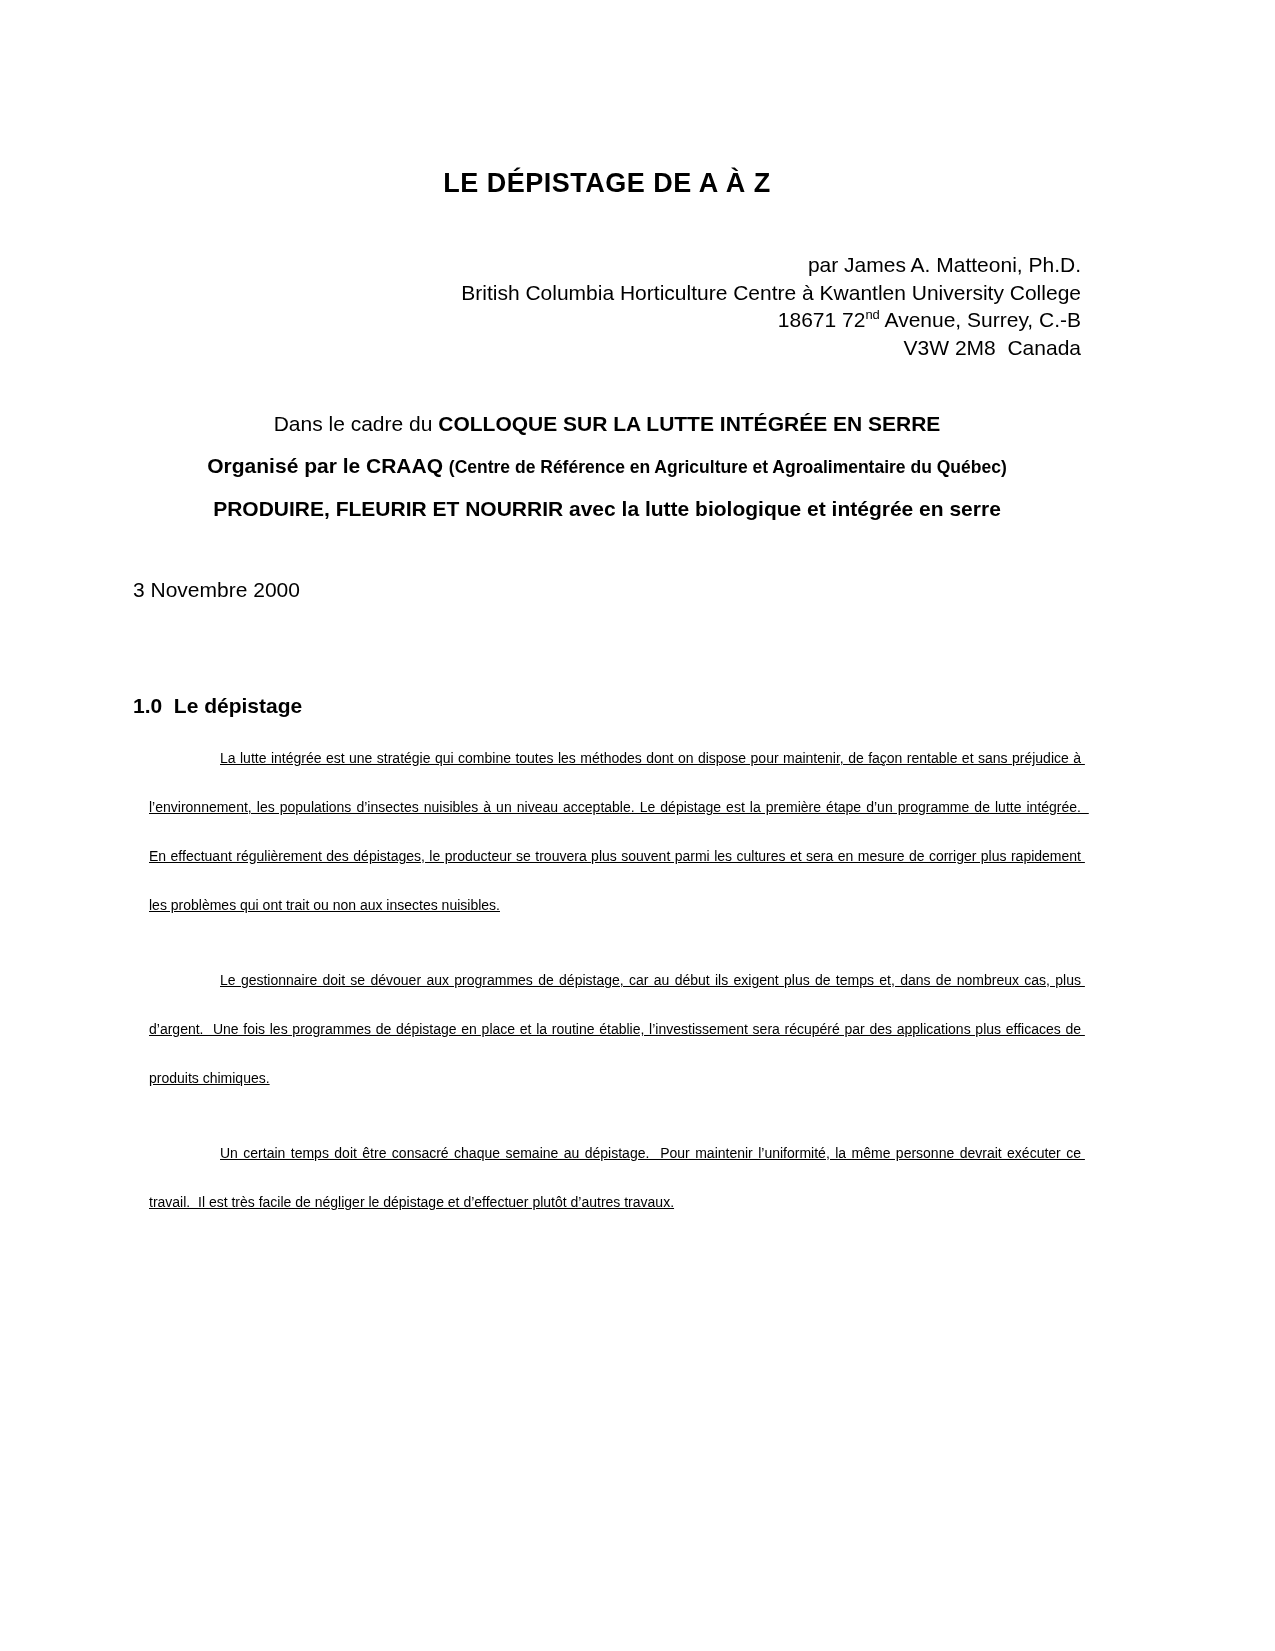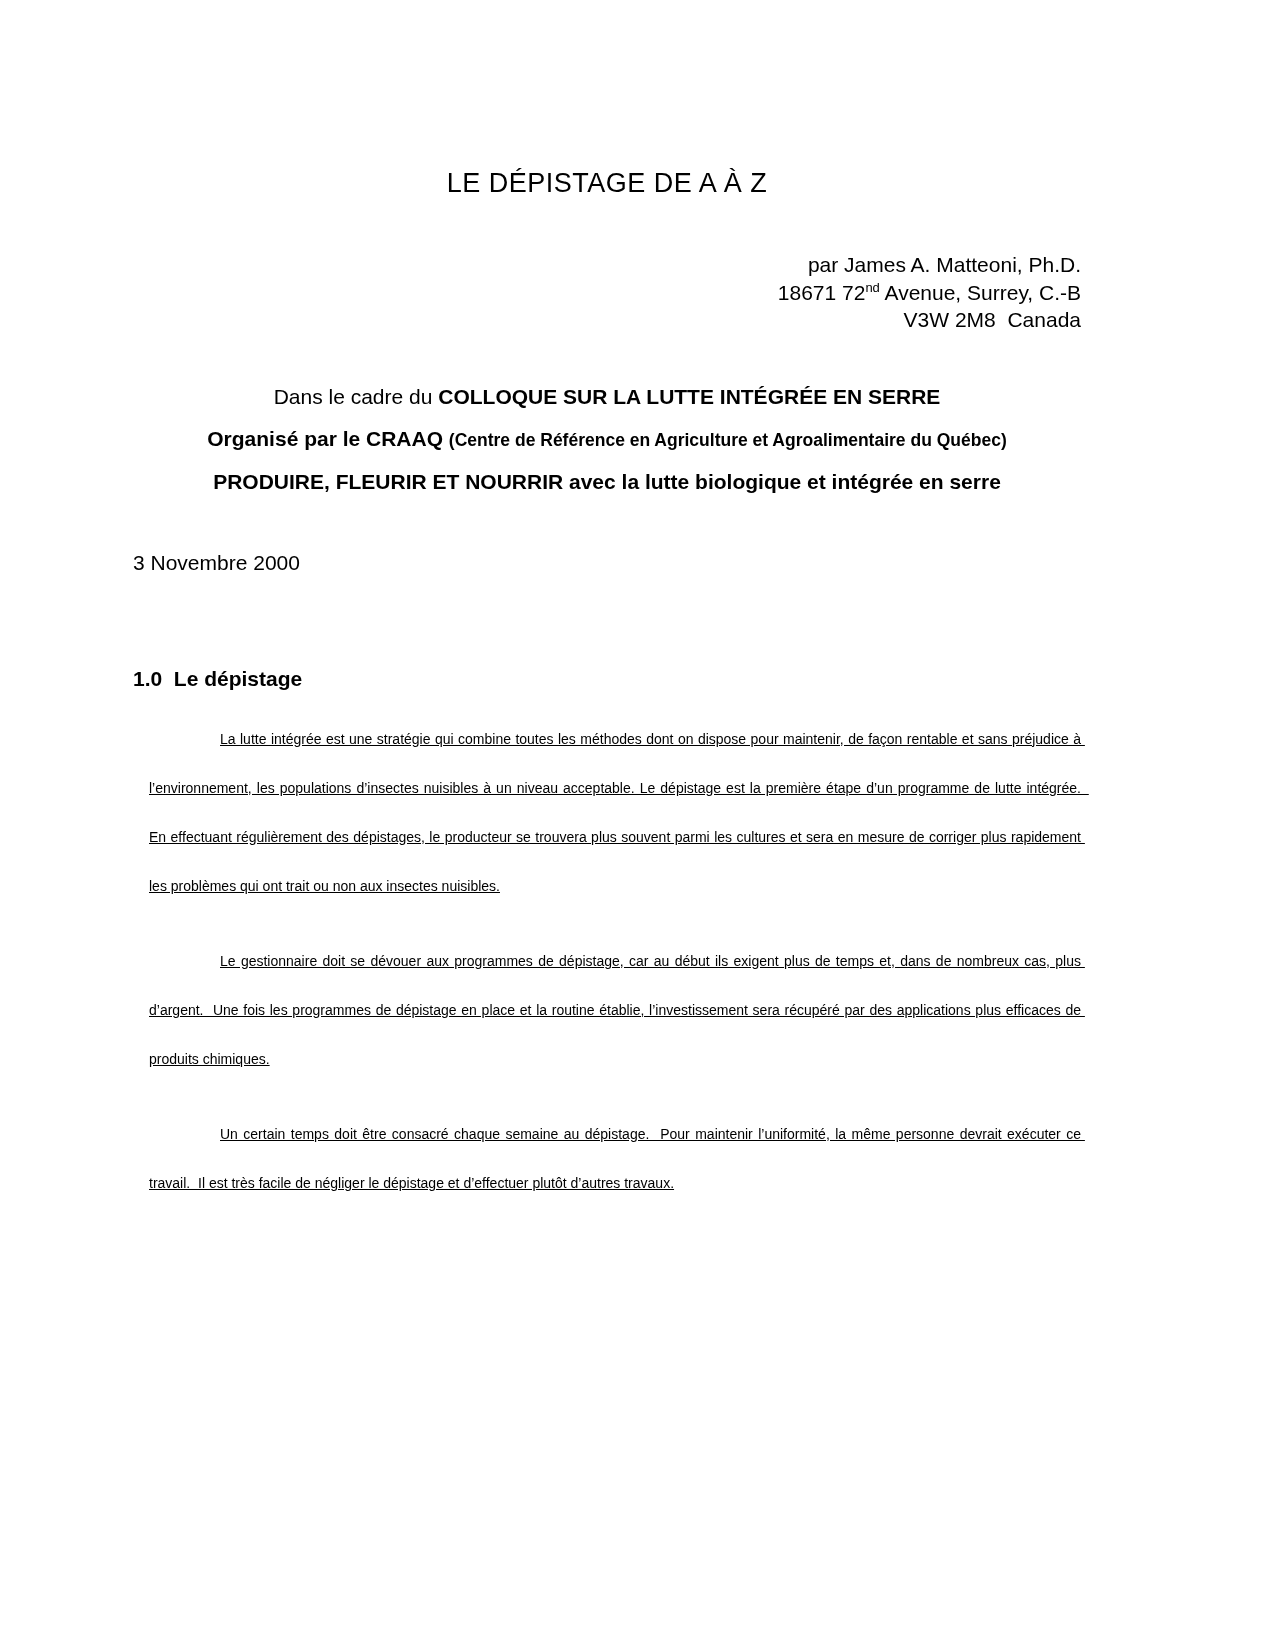--- a/index.html
+++ b/index.html
@@ -13,21 +13,21 @@
     min-height: 1651px;
     background: #ffffff;
     color: #000000;
     font-family: "Liberation Sans", sans-serif;
     box-sizing: border-box;
     padding: 168px 194px 60px 133px;
   }
   .doc-title {
     text-align: center;
     font-size: 27px;
-    font-weight: normal;
+    font-weight: bold;
     letter-spacing: 0.5px;
     margin: 0 0 52px 0;
   }
   .author-block {
     text-align: right;
     font-size: 21px;
     line-height: 27.5px;
     margin: 0 0 42px 0;
   }
   .author-block div {
@@ -51,41 +51,42 @@
   }
   .doc-date {
     text-align: left;
     font-size: 21px;
     margin: 0 0 92px 0;
   }
   .section-heading {
     font-size: 21px;
     font-weight: bold;
     white-space: pre-wrap;
-    margin: 0 0 24px 0;
+    margin: 0 0 16px 0;
   }
   .body-para {
     font-size: 14px;
     line-height: 49px;
     text-align: justify;
     text-indent: 71px;
     white-space: pre-wrap;
     margin: 0 0 26px 16px;
     text-decoration: underline;
   }
 </style>
 </head>
 <body>
 
 <div class="page">
 
   <h1 class="doc-title">LE DÉPISTAGE DE A À Z</h1>
 
   <div class="author-block">
     <div>par James A. Matteoni, Ph.D.</div>
+    <div>British Columbia Horticulture Centre à Kwantlen University College</div>
     <div><span>18671 72</span><sup class="ord">nd</sup><span> Avenue, Surrey, C.-B</span></div>
     <div>V3W 2M8  Canada</div>
   </div>
 
   <div class="event-block">
     <div><span>Dans le cadre du </span><span class="bold">COLLOQUE SUR LA LUTTE INTÉGRÉE EN SERRE</span></div>
     <div><span class="bold">Organisé par le CRAAQ </span><span class="small-bold">(Centre de Référence en Agriculture et Agroalimentaire du Québec)</span></div>
     <div><span class="bold">PRODUIRE, FLEURIR ET NOURRIR avec la lutte biologique et intégrée en serre</span></div>
   </div>
 

